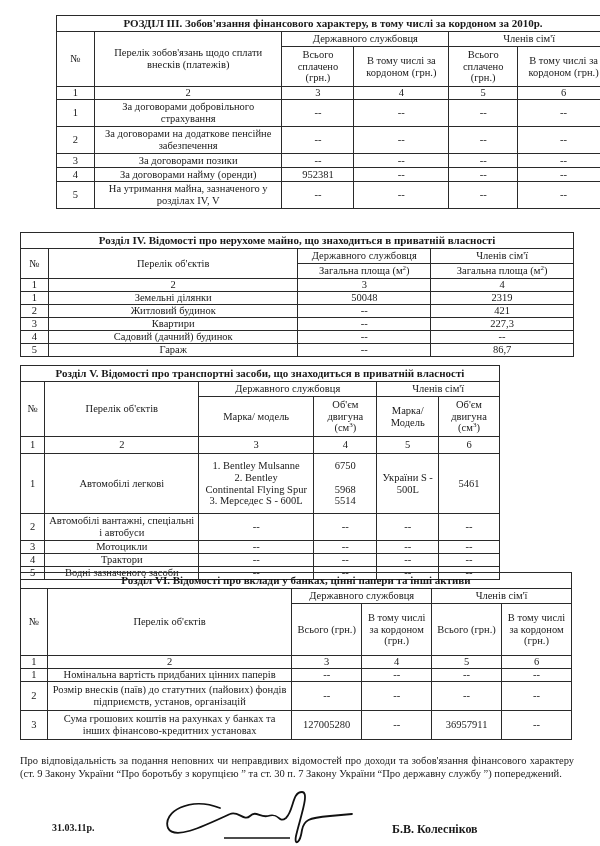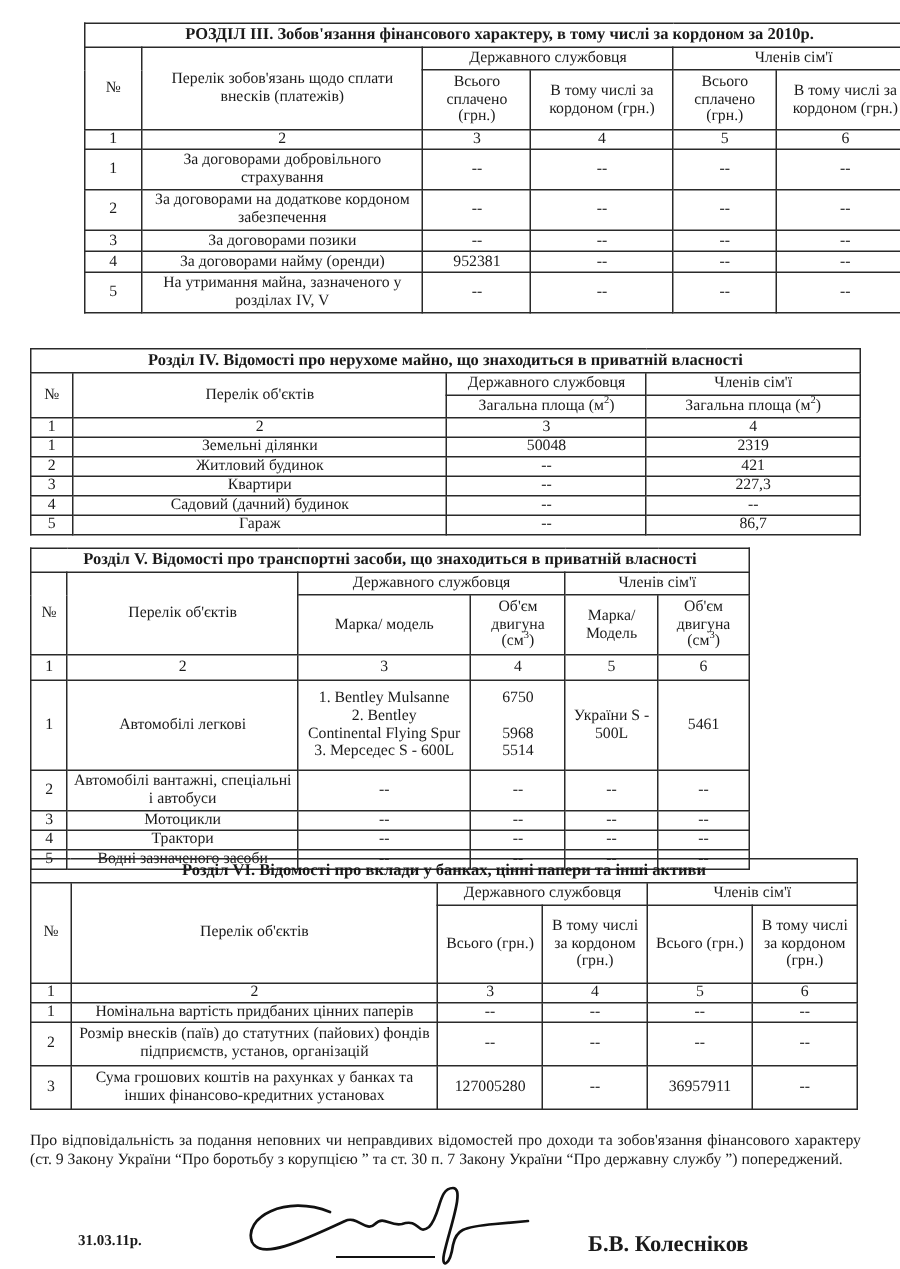--- a/index.html
+++ b/index.html
@@ -12,21 +12,21 @@
   td.l { text-align: center; }
   .hdr td { height: 14px; }
   .num td { height: 12px; }
   #t3 { top: 15px; margin-left: 36px; }
   #t4 { top: 232px; }
   #t5 { top: 365px; width: 480px; }
   #t6 { top: 572px; width: 552px; }
   .footer-text { position: absolute; left: 20px; top: 754px; width: 554px; font-size: 10.5px;
                  line-height: 13px; text-align: justify; }
   .date { position: absolute; left: 52px; top: 822px; font-size: 10px; font-weight: bold; }
-  .name { position: absolute; left: 392px; top: 822px; font-size: 15px; font-weight: bold; }
+  .name { position: absolute; left: 392px; top: 822px; font-size: 12px; font-weight: bold; }
   .sig { position: absolute; left: 160px; top: 788px; width: 200px; height: 60px; }
   sup { font-size: 7px; vertical-align: super; line-height: 0; }
 </style>
 </head>
 <body>
 
 <table id="t3">
   <colgroup>
       <col style="width:38px">
       <col style="width:188px">
@@ -62,21 +62,21 @@
   <tr style="height:27px">
     <td>1</td>
     <td class="l">За договорами добровільного страхування</td>
     <td>--</td>
     <td>--</td>
     <td>--</td>
     <td>--</td>
   </tr>
   <tr style="height:27px">
     <td>2</td>
-    <td class="l">За договорами на додаткове кордоном забезпечення</td>
+    <td class="l">За договорами на додаткове пенсійне забезпечення</td>
     <td>--</td>
     <td>--</td>
     <td>--</td>
     <td>--</td>
   </tr>
   <tr style="height:14px">
     <td>3</td>
     <td class="l">За договорами позики</td>
     <td>--</td>
     <td>--</td>

